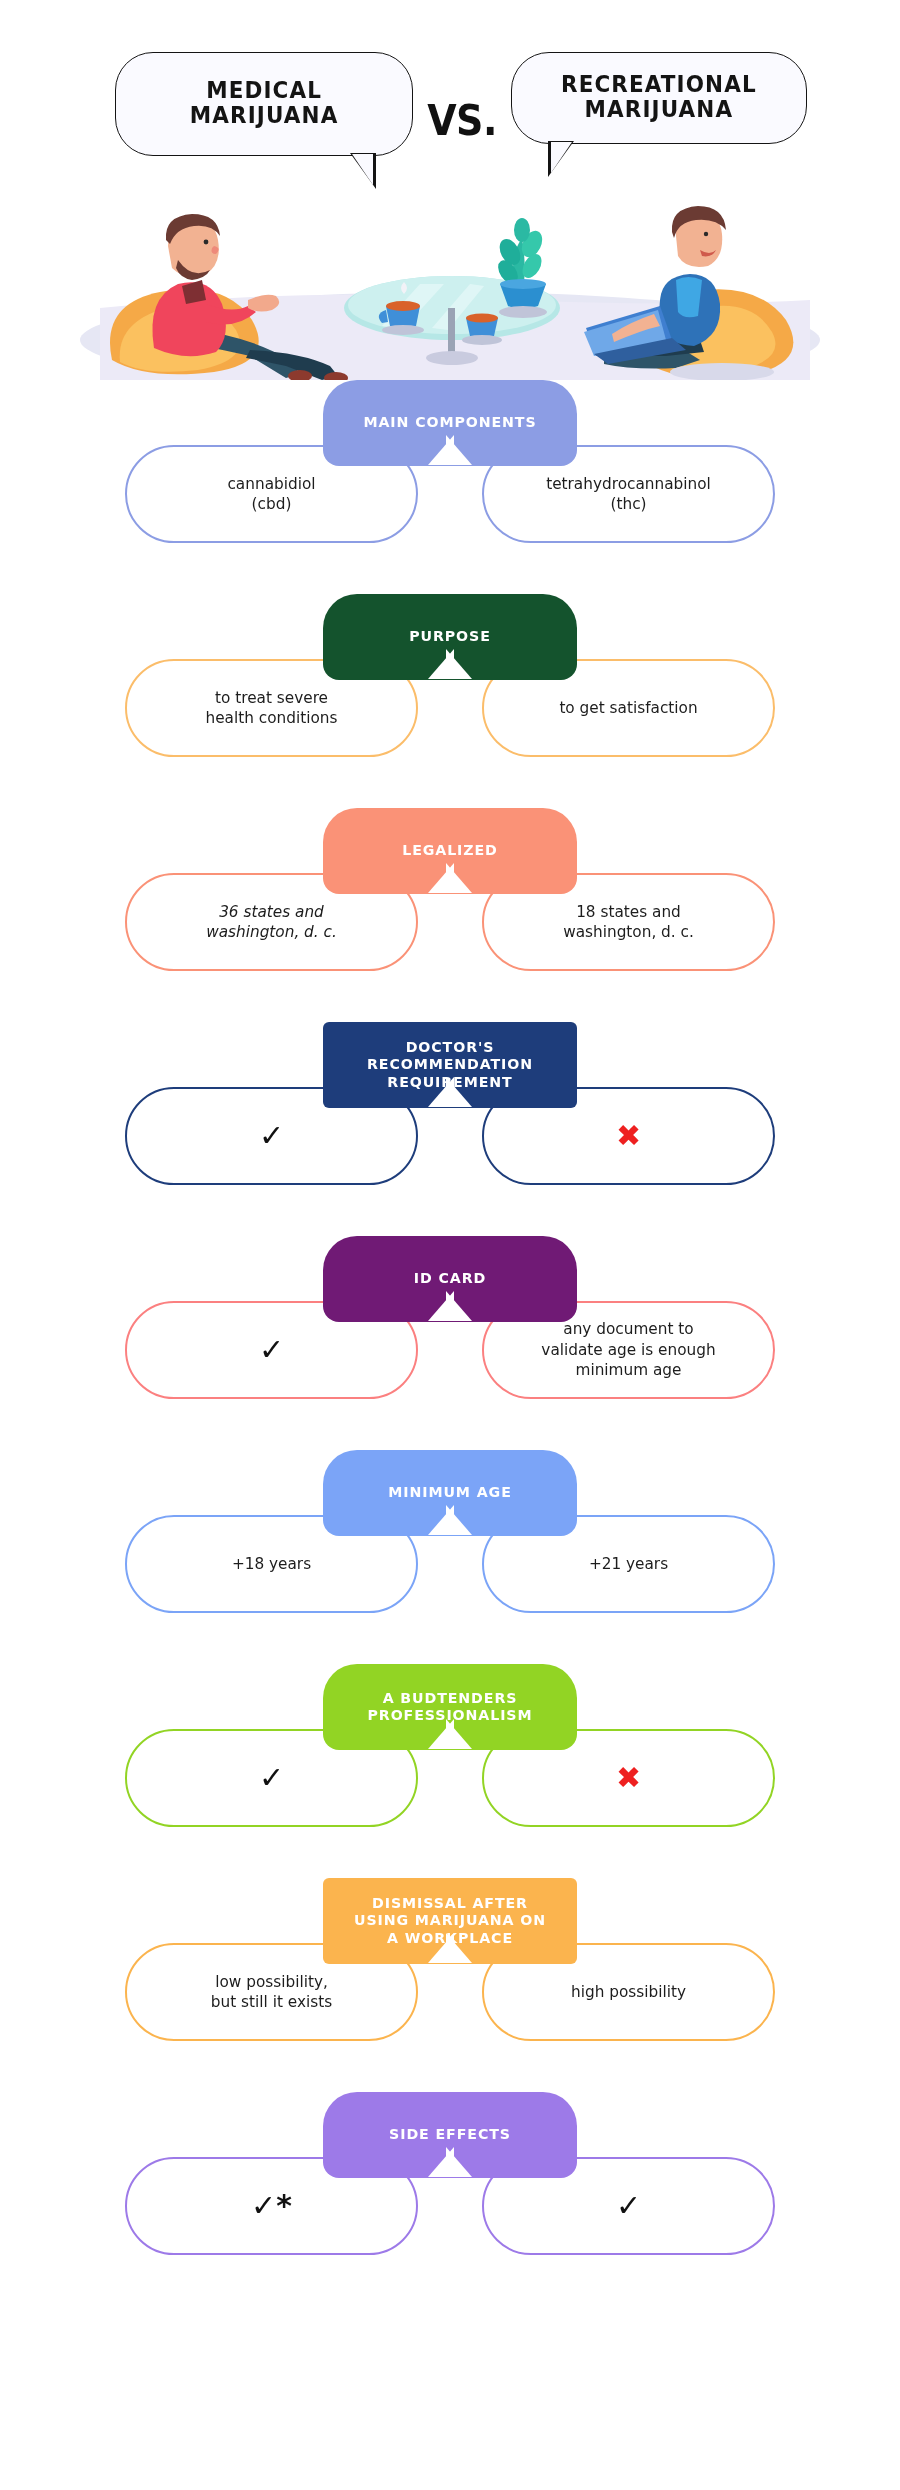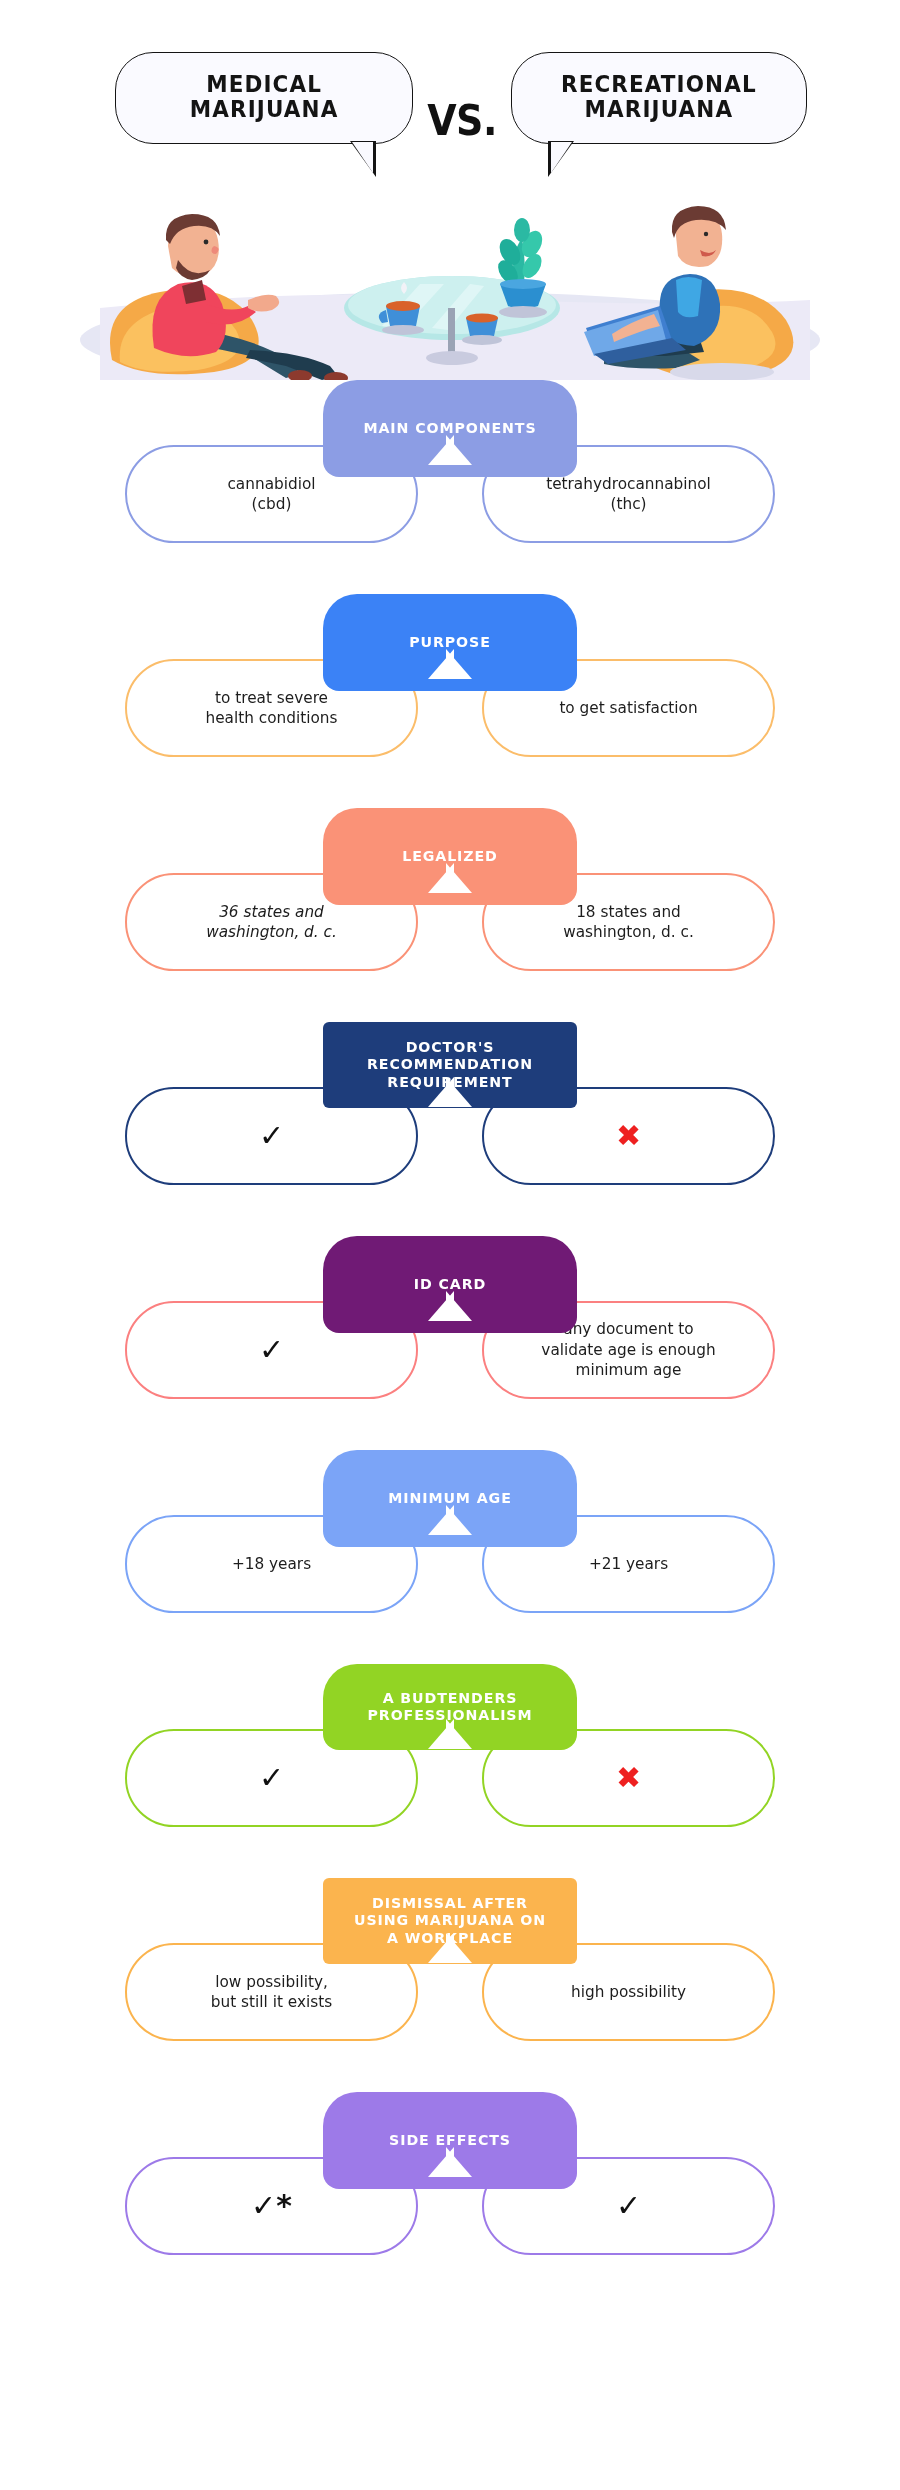--- a/index.html
+++ b/index.html
@@ -27,21 +27,21 @@
     position: relative;
     border: 1.6px solid #141414;
     border-radius: 38px;
     background: #fafaff;
     display: flex;
     align-items: center;
     justify-content: center;
     text-align: center;
     padding: 13px 16px 15px;
   }
-  .bubble-left { width: 298px; height: 92px; margin-left: 22px; }
+  .bubble-left { width: 298px; height: 104px; margin-left: 22px; }
   .bubble-right { width: 296px; height: 92px; }
   .bubble-title {
     font-family: "DejaVu Sans", sans-serif;
     font-weight: 700;
     font-size: 21.5px;
     letter-spacing: 1.1px;
     line-height: 1.12;
     color: #141414;
     text-transform: uppercase;
     transform: scaleY(1.06);
@@ -100,21 +100,21 @@
     top: 0;
     width: 254px;
     border-radius: 34px 34px 16px 16px;
     display: flex;
     align-items: center;
     justify-content: center;
     text-align: center;
     z-index: 3;
     padding: 0 14px;
   }
-  .badge-h1 { height: 97px; }
+  .badge-h1 { height: 86px; }
   .badge-h2 { height: 86px; }
   .badge-h3 { height: 86px; border-radius: 6px; }
   .badge-text {
     font-family: "DejaVu Sans", sans-serif;
     font-weight: 700;
     font-size: 14.2px;
     letter-spacing: 0.9px;
     line-height: 1.22;
     color: #ffffff;
     text-transform: uppercase;
@@ -285,21 +285,21 @@
             <div class="card-text"><span>cannabidiol</span><br><span>(cbd)</span></div>
           </div>
           <div class="card" style="border-color: rgb(140, 157, 228);">
             <div class="card-text"><span>tetrahydrocannabinol</span><br><span>(thc)</span></div>
           </div>
         </div>
         <span class="notch notch-left"></span>
         <span class="notch notch-right"></span>
       </div>
       <div class="section">
-        <div class="badge badge-h1" style="background: #3b82f6;">
+        <div class="badge badge-h1" style="background: #14532d;">
           <div class="badge-text">PURPOSE</div>
         </div>
         <div class="cards">
           <div class="card" style="border-color: rgb(251, 189, 106);">
             <div class="card-text"><span>to treat severe</span><br><span>health conditions</span></div>
           </div>
           <div class="card" style="border-color: rgb(251, 189, 106);">
             <div class="card-text"><span>to get satisfaction</span></div>
           </div>
         </div>

